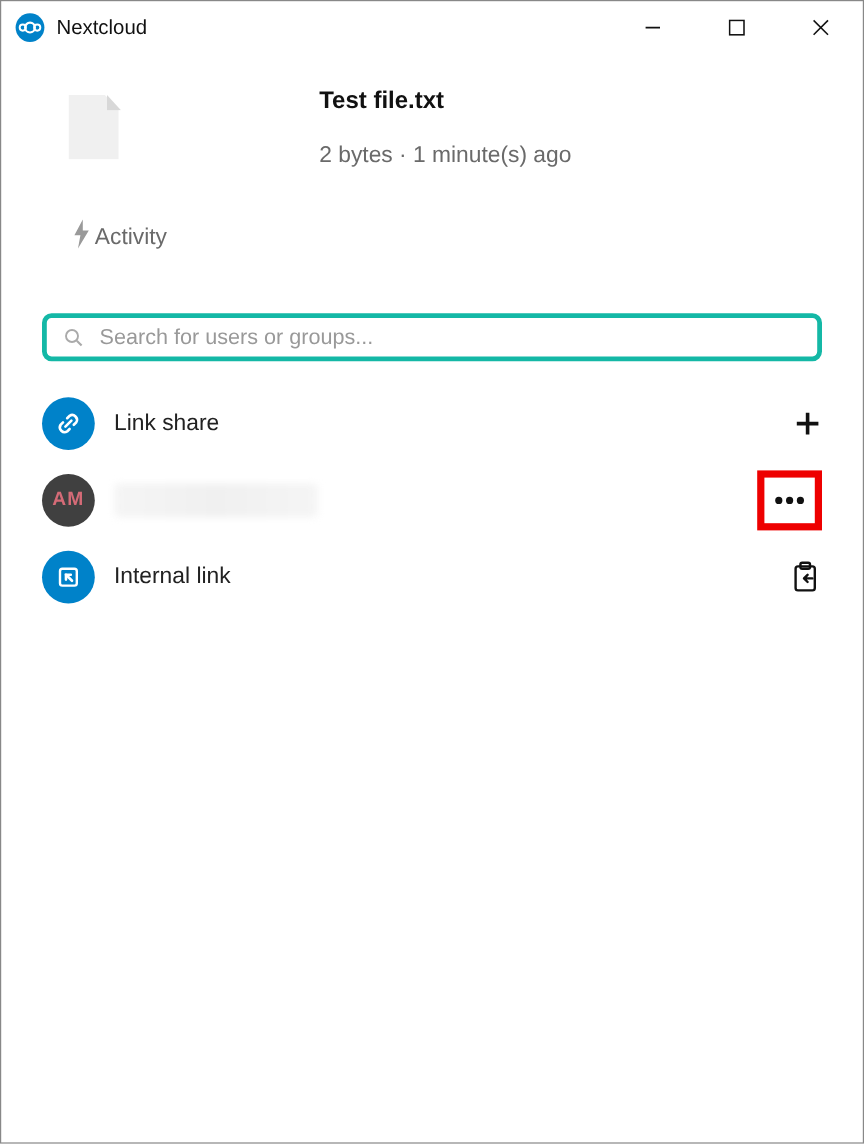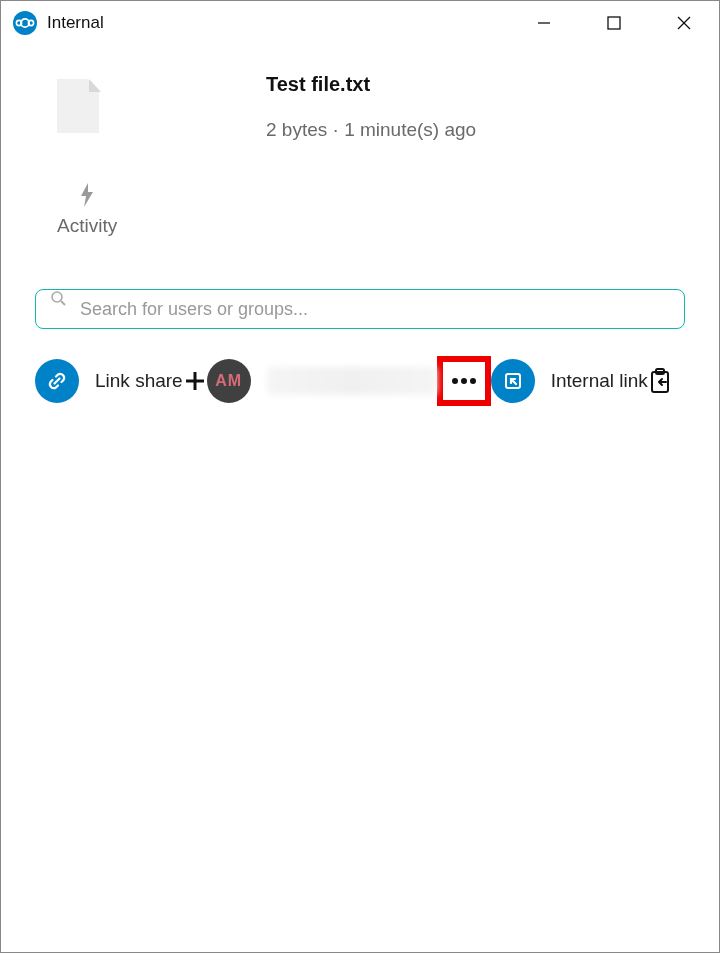--- a/index.html
+++ b/index.html
@@ -68,53 +68,54 @@
     .file-name { font-size: 20px; font-weight: 700; color: #111; }
     .file-sub { font-size: 19px; color: #6a6a6a; margin-top: 4px; }
     .tabs {
       display: flex;
       padding-left: 56px;
       gap: 42px;
       margin-top: 18px;
     }
     .tab {
       display: flex;
-      flex-direction: column;
+      flex-direction: row;
       align-items: center;
       cursor: pointer;
       padding-bottom: 12px;
       position: relative;
     }
     .tab-label { font-size: 19px; margin-top: 6px; }
     .tab-activity .tab-label { color: #6a6a6a; font-weight: 400; }
     .tab-sharing .tab-label { color: #111; font-weight: 700; }
     .tab-underline {
       position: absolute;
       bottom: 0; left: -8px; right: -8px;
       height: 4px;
       background: #0082c9;
     }
     .content { padding: 40px 34px 0 34px; }
     .search-wrap {
-      border: 1px solid #14b8a6;
+      border: 4px solid #14b8a6;
       border-radius: 8px;
       height: 40px;
       display: flex;
+      align-items: center;
       padding: 0 14px;
     }
     .search-input {
       border: none;
       outline: none;
       flex: 1;
       font-size: 18px;
       color: #333;
       margin-left: 14px;
     }
     .search-input::placeholder { color: #999; }
-    .share-list { margin-top: 20px; display: flex; flex-direction: row; }
+    .share-list { margin-top: 20px; display: flex; flex-direction: column; }
     .share-row {
       display: flex;
       align-items: center;
       height: 64px;
     }
     .row-icon {
       width: 44px; height: 44px;
       border-radius: 50%;
       display: flex;
       align-items: center;
@@ -150,21 +151,21 @@
 <body>
 
 <div class="titlebar">
   <div class="titlebar-icon">
     <svg width="20" height="12" viewBox="0 0 20 12">
       <circle cx="4" cy="6" r="2.6" fill="none" stroke="#fff" stroke-width="1.6"></circle>
       <circle cx="10" cy="6" r="4.1" fill="none" stroke="#fff" stroke-width="1.8"></circle>
       <circle cx="16" cy="6" r="2.6" fill="none" stroke="#fff" stroke-width="1.6"></circle>
     </svg>
   </div>
-  <span class="title-text">Internal</span>
+  <span class="title-text">Nextcloud</span>
   <div class="window-controls">
     <div class="win-btn">
       <svg width="14" height="14" viewBox="0 0 14 14">
           <line x1="1" y1="7" x2="13" y2="7" stroke="#111" stroke-width="1.3"></line>
         </svg>
     </div>
     <div class="win-btn">
       <svg width="14" height="14" viewBox="0 0 14 14">
           <rect x="1" y="1" width="12" height="12" fill="none" stroke="#111" stroke-width="1.3"></rect>
         </svg>

